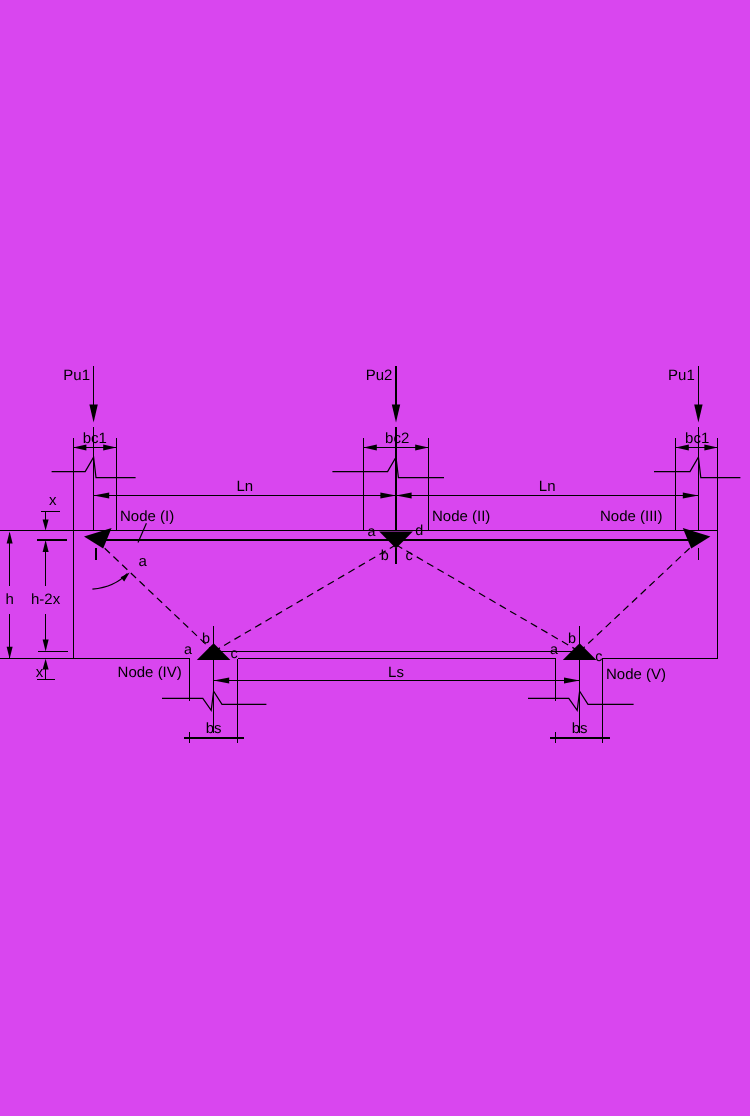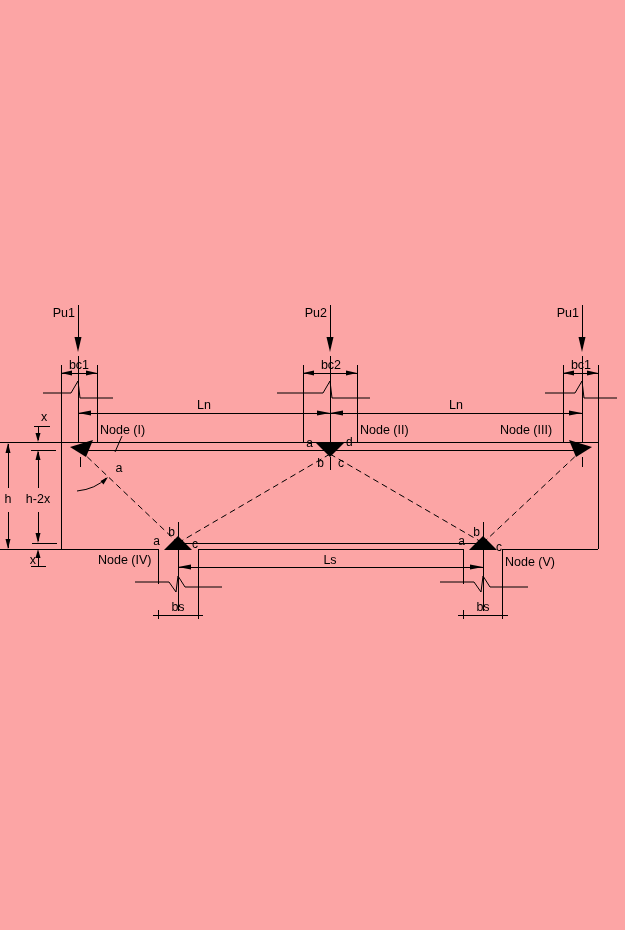--- a/index.html
+++ b/index.html
@@ -1,16 +1,16 @@
 <!DOCTYPE html>
 <html><head>
 <meta charset="utf-8">
 <style>
   html,body{margin:0;padding:0;background:#ffffff;}
-  #stage{position:relative;width:625px;height:930px;background:#fca5a5;overflow:hidden;text-align:right;}
+  #stage{position:relative;width:625px;height:930px;background:#d946ef;overflow:hidden;text-align:right;}
   svg{position:absolute;left:0;top:0;}
   .ln{stroke:#000;stroke-width:1;fill:none;}
   .crisp{shape-rendering:crispEdges;}
   .dash{stroke:#000;stroke-width:1;fill:none;stroke-dasharray:6 4;}
   .fillb{fill:#000;stroke:none;}
   .t{font-family:"Liberation Sans",sans-serif;font-size:12.5px;fill:#000;}
   .t2{font-family:"Liberation Sans",sans-serif;font-size:12px;fill:#000;}
 </style>
 </head>
 <body>

